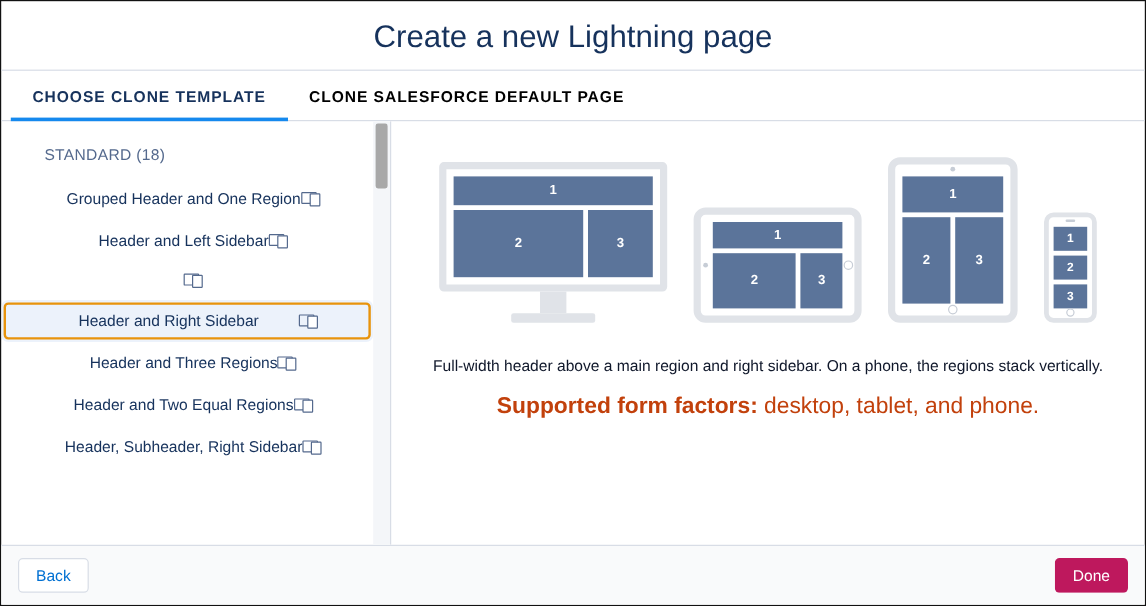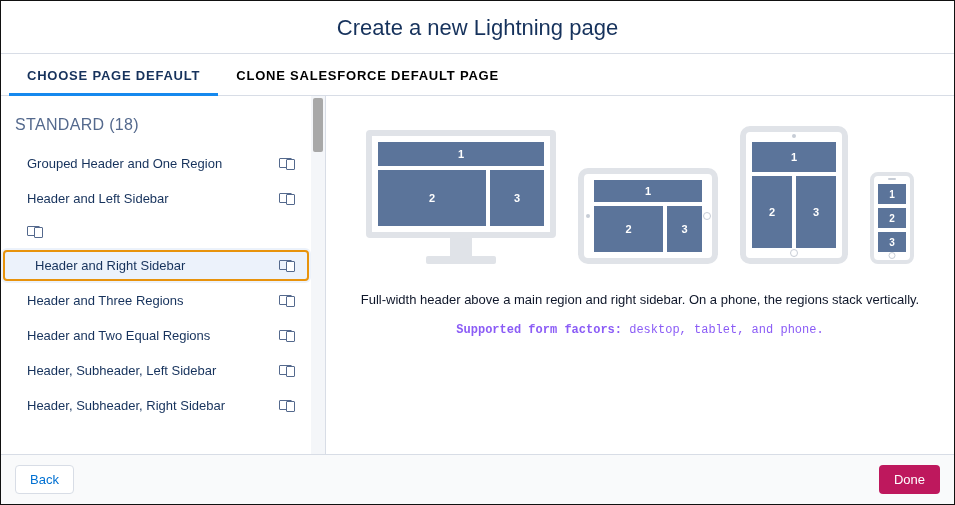--- a/index.html
+++ b/index.html
@@ -1,37 +1,37 @@
 <!DOCTYPE html>
 <html><head>
 <meta charset="utf-8">
 <style>
   * { box-sizing: border-box; margin: 0; padding: 0; }
   html, body { width: 955px; height: 505px; font-family: -apple-system, "Segoe UI", Arial, sans-serif; }
   body { border: 1px solid #111; display: flex; flex-direction: column; background: #fff; }
 
   .header { text-align: center; padding: 14px 0 12px; border-bottom: 1px solid #d8dde6; }
-  .header h1 { font-size: 22px; font-weight: 400; color: #16325c; }
+  .header h1 { font-size: 26px; font-weight: 400; color: #16325c; }
 
   .tabs { display: flex; border-bottom: 1px solid #d8dde6; padding: 0 8px; }
   .tab { padding: 14px 18px 12px; font-size: 13px; font-weight: 700; letter-spacing: .06em; color: #000000; cursor: pointer; position: relative; }
   .tab.active { color: #16325c; }
   .tab.active::after { content:""; position:absolute; left:0; right:0; bottom:-1px; height:3px; background:#1589ee; }
 
   .body { flex:1; display:flex; overflow:hidden; }
 
   .sidebar { width: 325px; border-right:1px solid #d8dde6; position:relative; overflow:hidden; }
   .scroll-area { position:absolute; inset:0; overflow-y:hidden; padding-right:14px; }
   .fake-scrollbar { position:absolute; top:0; right:0; width:14px; height:100%; background:#f4f6f9; }
   .fake-thumb { position:absolute; top:2px; right:2px; width:10px; height:54px; background:#a8a8a8; border-radius:2px; }
 
-  .group-hdr { font-size:16px; letter-spacing:.02em; color:#54698d; padding: 20px 14px 12px; }
+  .group-hdr { font-size:13px; letter-spacing:.02em; color:#54698d; padding: 20px 14px 12px; margin-left: 22px; }
 
   .tpl-list { list-style:none; }
-  .tpl-item { display:flex; align-items:center; justify-content:space-between; padding:10px 16px 10px 26px; font-size:13px; color:#16325c; cursor:pointer; }
+  .tpl-item { display:flex; align-items:center; justify-content:center; padding:10px 16px 10px 26px; font-size:13px; color:#16325c; cursor:pointer; }
   .tpl-item .txt { color:#16325c; }
 
   .tpl-item.selected { background:#ecf2fb; outline:2px solid #e8930c; outline-offset:-4px; border-radius:6px; padding-left:34px;gap:33px; }
 
   .ff-icon { width:16px; height:12px; position:relative; }
   .ff-icon::before { content:""; position:absolute; left:0; top:0; width:11px; height:8px; border:1.5px solid #54698d; border-radius:1px; }
   .ff-icon::after { content:""; position:absolute; right:0; bottom:0; width:7px; height:9px; border:1.5px solid #54698d; border-radius:1px; background:#fff; }
 
   .preview { flex:1; padding: 30px 30px 10px; display:flex; flex-direction:column; align-items:center; }
   .devices { display:flex; align-items:flex-end; justify-content:center; gap:22px; margin-bottom:28px; }
@@ -66,37 +66,37 @@
   .tab-p::before { content:""; position:absolute; top:2px; left:50%; width:4px; height:4px; background:#c7cdd6; border-radius:50%; transform:translateX(-50%);}
   .tab-p::after { content:""; position:absolute; bottom:1px; left:50%; width:6px; height:6px; border:1px solid #c7cdd6; border-radius:50%; transform:translateX(-50%);}
 
   
   .phone { width:44px; border:4px solid #e0e3e8; border-radius:8px; padding:8px 4px; position:relative; }
   .phone .cell { height:20px; font-size:10px; }
   .phone::before { content:""; position:absolute; top:2px; left:50%; width:8px; height:2px; background:#c7cdd6; border-radius:1px; transform:translateX(-50%);}
   .phone::after { content:""; position:absolute; bottom:1px; left:50%; width:5px; height:5px; border:1px solid #c7cdd6; border-radius:50%; transform:translateX(-50%);}
 
   .desc { font-size:13px; color:#0f172a; text-align:center; margin-bottom:16px; }
-  .factors { font-size:12px; color:#8b5cf6; text-align:center;font-family:Liberation Mono, monospace; }
+  .factors { font-size:19px; color:#c2410c; text-align:center; }
   .factors b { font-weight:700; }
 
   .footer { border-top:1px solid #d8dde6; padding:10px 14px; display:flex; justify-content:space-between; background:#f9fafb; }
   .btn { font-size:13px; padding:6px 14px; border-radius:4px; cursor:pointer; border:1px solid transparent; }
   .btn-neutral { background:#fff; border-color:#d8dde6; color:#0070d2; }
   .btn-brand { background:#be185d; color:#fff; }
 </style>
 </head>
 <body>
 
 <div class="header">
   <h1>Create a new Lightning page</h1>
 </div>
 
 <div class="tabs">
-  <div class="tab active"><span>CHOOSE PAGE DEFAULT</span></div>
+  <div class="tab active"><span>CHOOSE CLONE TEMPLATE</span></div>
   <div class="tab"><span>CLONE SALESFORCE DEFAULT PAGE</span></div>
 </div>
 
 <div class="body">
   <div class="sidebar">
     <div class="scroll-area">
       <div class="group-hdr">STANDARD (18)</div>
       <ul class="tpl-list">
         <li class="tpl-item">
             <span class="txt">Grouped Header and One Region</span>
@@ -112,24 +112,20 @@
         <li class="tpl-item selected">
             <span class="txt">Header and Right Sidebar</span>
             <span class="ff-icon"></span>
           </li>
         <li class="tpl-item">
             <span class="txt">Header and Three Regions</span>
             <span class="ff-icon"></span>
           </li>
         <li class="tpl-item">
             <span class="txt">Header and Two Equal Regions</span>
-            <span class="ff-icon"></span>
-          </li>
-        <li class="tpl-item">
-            <span class="txt">Header, Subheader, Left Sidebar</span>
             <span class="ff-icon"></span>
           </li>
         <li class="tpl-item">
             <span class="txt">Header, Subheader, Right Sidebar</span>
             <span class="ff-icon"></span>
           </li>
       </ul>
     </div>
     <div class="fake-scrollbar">
       <div class="fake-thumb"></div>

